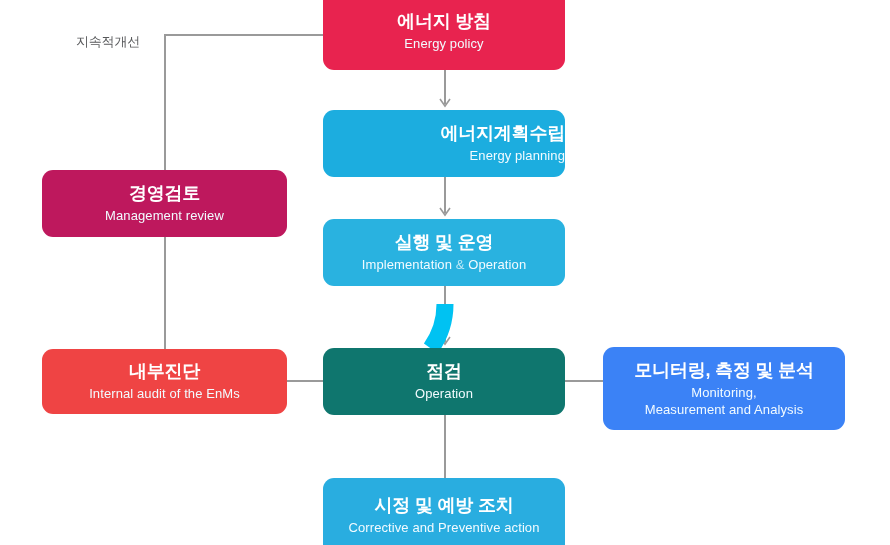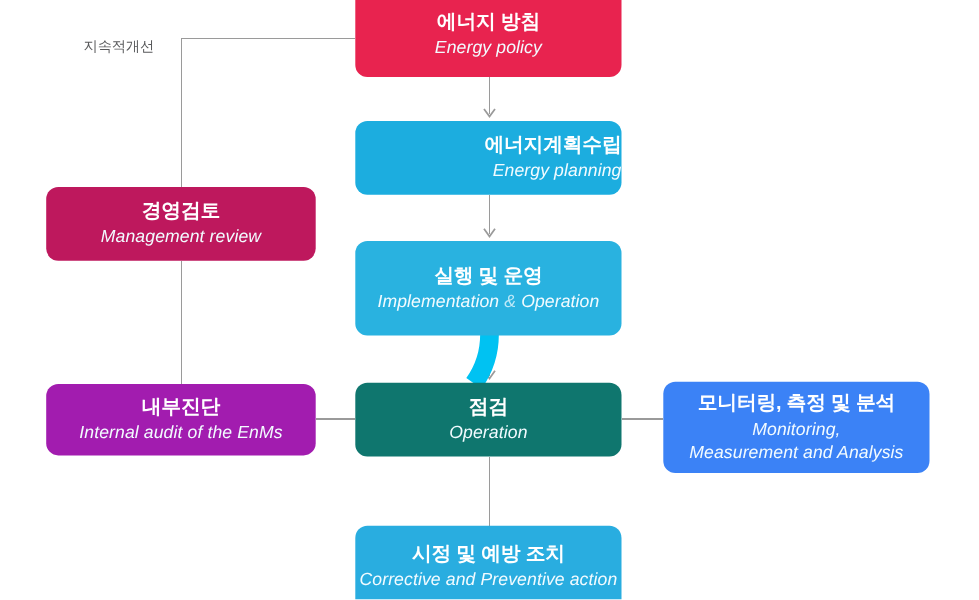--- a/index.html
+++ b/index.html
@@ -42,36 +42,35 @@
   }
   .node .kr {
     font-size: 18px;
     font-weight: bold;
     color: #ffffff;
     letter-spacing: -0.2px;
     margin-bottom: 3px;
     white-space: nowrap;
   }
   .node .en {
-    font-size: 16px;
+    font-size: 13px;
     font-weight: normal;
     color: #f2fbff;
     letter-spacing: 0.1px;
     white-space: nowrap;
-    font-style: italic;
   }
   .amp {
     color: #bde9f8;
     font-weight: normal;
   }
 
   
   #node-energy-policy      { left: 323px; top: -8px;  width: 242px; height: 78px;  background: #E8234F; border-radius: 0 0 11px 11px; }
   #node-energy-planning    { left: 323px; top: 110px; width: 242px; height: 67px;  background: #1CADDF; align-items: flex-end; }
-  #node-implementation     { left: 323px; top: 219px; width: 242px; height: 86px;  background: #29B2E0; }
+  #node-implementation     { left: 323px; top: 219px; width: 242px; height: 67px;  background: #29B2E0; }
   #node-checking           { left: 323px; top: 348px; width: 242px; height: 67px;  background: #1068D9; }
   #node-corrective         { left: 323px; top: 478px; width: 242px; height: 75px;  background: #29ADE0; border-radius: 11px 11px 0 0; }
   #node-management-review  { left: 42px;  top: 170px; width: 245px; height: 67px;  background: #4CAF28; }
   #node-internal-audit     { left: 42px;  top: 349px; width: 245px; height: 65px;  background: #2ECC9C; }
   #node-monitoring         { left: 603px; top: 347px; width: 242px; height: 83px;  background: #2ECC9C; }
 
   
   #label-continuous-improvement {
     position: absolute;
     left: 76px;
@@ -166,21 +165,21 @@
   <div class="node" id="node-corrective" style="background: rgb(41, 173, 224);">
     <span class="kr">시정 및 예방 조치</span>
     <span class="en">Corrective and Preventive action</span>
   </div>
 
   <div class="node" id="node-management-review" style="background: #be185d;">
     <span class="kr">경영검토</span>
     <span class="en">Management review</span>
   </div>
 
-  <div class="node" id="node-internal-audit" style="background: #a21caf;">
+  <div class="node" id="node-internal-audit" style="background: #ef4444;">
     <span class="kr">내부진단</span>
     <span class="en">Internal audit of the EnMs</span>
   </div>
 
   <div class="node" id="node-monitoring" style="background: #3b82f6;">
     <span class="kr">모니터링, 측정 및 분석</span>
     <span class="en">Monitoring,</span>
     <span class="en">Measurement and Analysis</span>
   </div>
 

